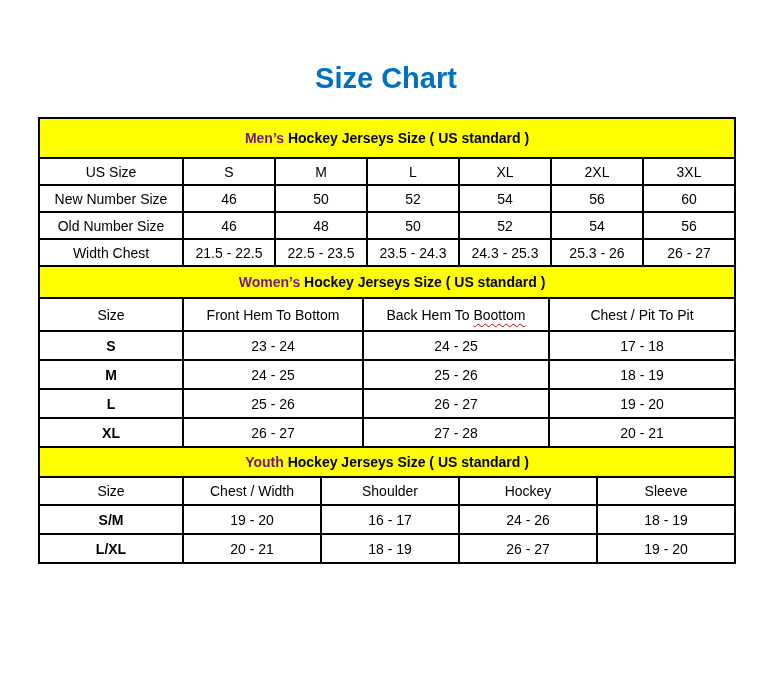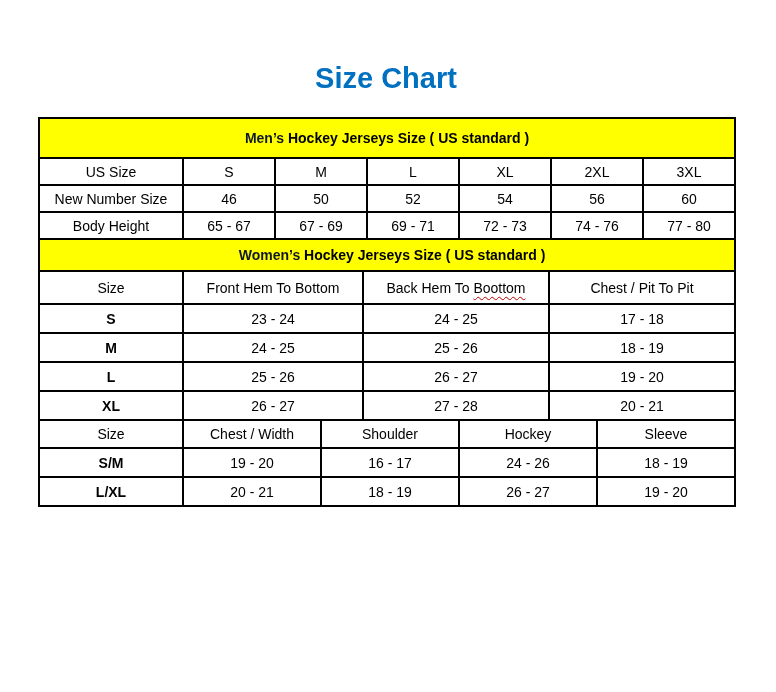--- a/index.html
+++ b/index.html
@@ -14,21 +14,21 @@
   table.chart {
     border-collapse: collapse; table-layout: fixed;
     width: 696px; margin-left: 38px;
   }
   table.chart + table.chart { margin-top: -2px; }
   .chart th, .chart td {
     border: 2px solid #000; text-align: center; vertical-align: middle;
     font-size: 14px; padding: 0 2px; overflow: hidden; white-space: nowrap;
   }
   .band-cell { background: #FFFF00; font-weight: bold; font-size: 15.5px; }
-  .band-red { color: #0f172a; }
+  .band-red { color: #701a75; }
   .head-row th { font-weight: normal; }
   .row-label-bold { font-weight: bold; }
   .misspelled {
     text-decoration: underline wavy #C00000;
     text-decoration-thickness: 1px;
     text-underline-offset: 3px;
   }
   
   .mens   tr.band-row td  { height: 38px; }
   .mens   tr.head-row th  { height: 25px; }
@@ -73,27 +73,36 @@
     <tr class="data-row">
       <td>New Number Size</td>
       <td>46</td>
       <td>50</td>
       <td>52</td>
       <td>54</td>
       <td>56</td>
       <td>60</td>
     </tr>
     <tr class="data-row">
-      <td>Body Height</td>
-      <td>65 - 67</td>
-      <td>67 - 69</td>
-      <td>69 - 71</td>
-      <td>72 - 73</td>
-      <td>74 - 76</td>
-      <td>77 - 80</td>
+      <td>Old Number Size</td>
+      <td>46</td>
+      <td>48</td>
+      <td>50</td>
+      <td>52</td>
+      <td>54</td>
+      <td>56</td>
+    </tr>
+    <tr class="data-row">
+      <td>Width Chest</td>
+      <td>21.5 - 22.5</td>
+      <td>22.5 - 23.5</td>
+      <td>23.5 - 24.3</td>
+      <td>24.3 - 25.3</td>
+      <td>25.3 - 26</td>
+      <td>26 - 27</td>
     </tr>
   </tbody>
     </table>
 
   <table class="chart womens">
     <colgroup>
       <col style="width:144px">
         <col style="width:180px">
         <col style="width:186px">
         <col style="width:186px">
@@ -137,20 +146,23 @@
 
   <table class="chart youth">
     <colgroup>
       <col style="width:144px">
         <col style="width:138px">
         <col style="width:138px">
         <col style="width:138px">
         <col style="width:138px">
     </colgroup>
     <tbody>
+        <tr class="band-row">
+      <td colspan="5" class="band-cell"><span class="band-red">Youth</span><span> Hockey Jerseys Size ( US standard )</span></td>
+    </tr>
     <tr class="head-row">
       <th>Size</th>
       <th>Chest / Width</th>
       <th>Shoulder</th>
       <th>Hockey</th>
       <th>Sleeve</th>
     </tr>
     <tr class="data-row">
       <td class="row-label-bold">S/M</td>
       <td>19 - 20</td>

